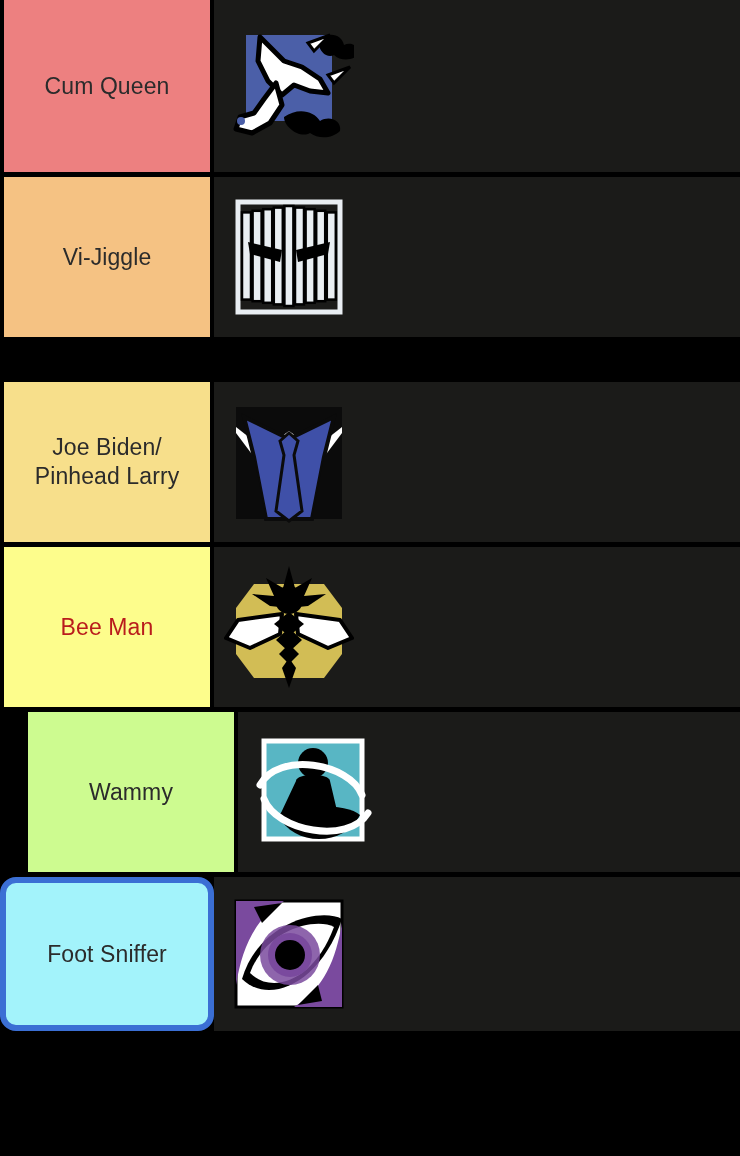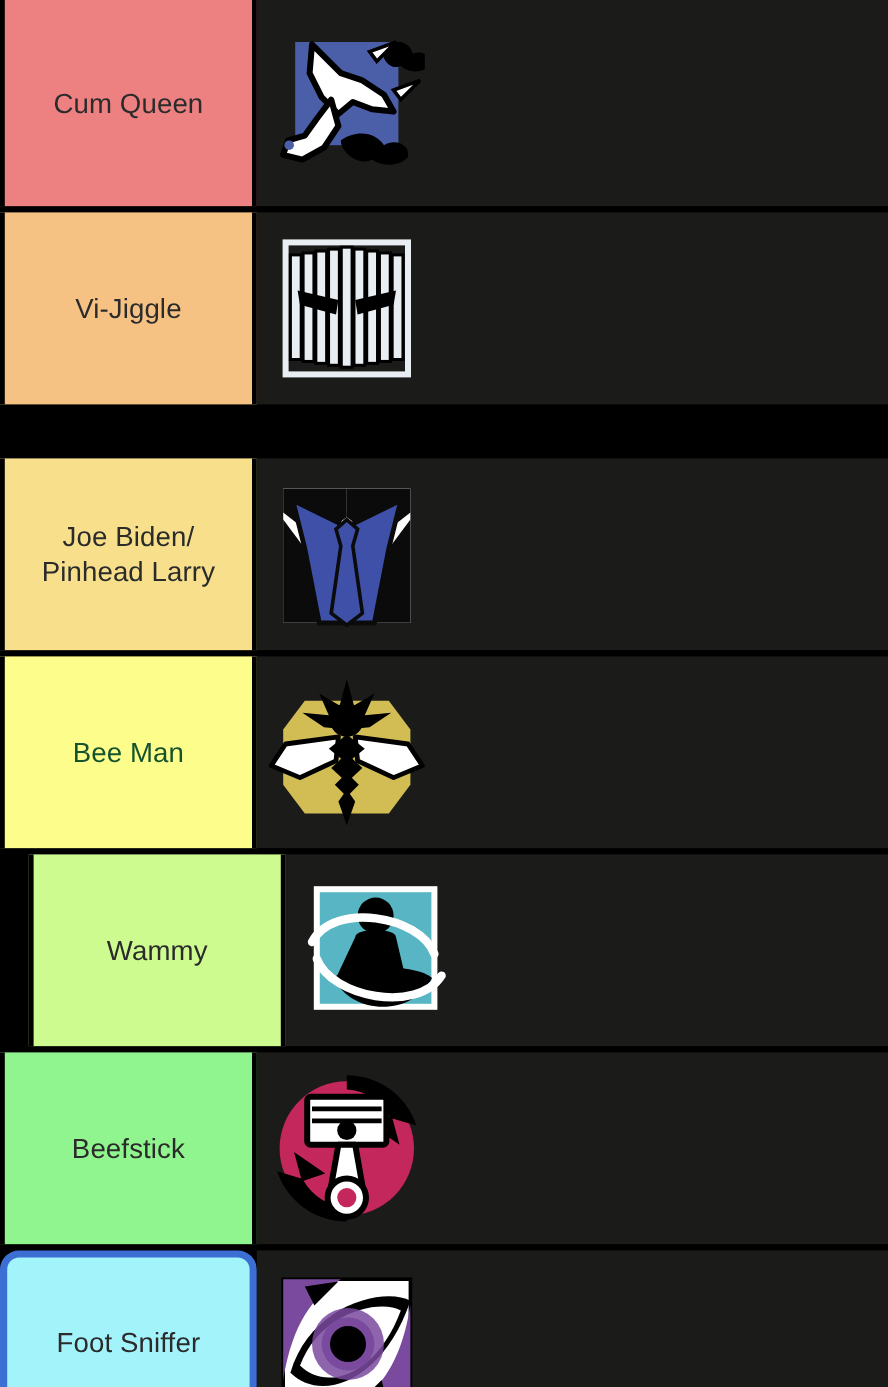--- a/index.html
+++ b/index.html
@@ -143,21 +143,21 @@
       <path d="M20 20 L65 42 L65 122 L42 122 L30 60 Z" fill="#3f50a8" stroke="#0b0b0b" stroke-width="4"></path>
       <path d="M110 20 L65 42 L65 122 L88 122 L100 60 Z" fill="#3f50a8" stroke="#0b0b0b" stroke-width="4"></path>
       <path d="M12 36 L30 60 L42 122 L12 122 Z" fill="#0b0b0b"></path>
       <path d="M118 36 L100 60 L88 122 L118 122 Z" fill="#0b0b0b"></path>
       <path d="M56 44 L65 36 L74 44 L70 58 L78 114 L65 124 L52 114 L60 58 Z" fill="#3f50a8" stroke="#0b0b0b" stroke-width="3"></path>
           </svg>
         </div>
       </div>
     </div>
     <div class="tier-row" style="height: 165px;">
-      <div class="tier-label" style="background: rgb(253, 253, 140); color: #14532d; text-align: right;">Bee Man</div>
+      <div class="tier-label" style="background: rgb(253, 253, 140); color: #b91c1c; text-align: right;">Bee Man</div>
       <div class="tier-drop" style="background: rgb(27, 27, 25);">
         <div class="tier-item">
           <svg viewBox="0 0 130 130" width="130" height="130" xmlns="http://www.w3.org/2000/svg">
       <path d="M30 22 H100 L118 46 V92 L100 116 H30 L12 92 V46 Z" fill="#d2bd55"></path>
       <path d="M65 4 L71 26 L88 16 L80 34 L102 32 L84 44 L65 46 L46 44 L28 32 L50 34 L42 16 L59 26 Z" fill="#000000"></path>
       <circle cx="65" cy="38" r="14" fill="#000000"></circle>
       <g fill="#ffffff" stroke="#000000" stroke-width="4" stroke-linejoin="round">
         <path d="M58 52 L14 58 L2 76 L26 86 L56 72 Z"></path>
         <path d="M72 52 L116 58 L128 76 L104 86 L74 72 Z"></path>
       </g>
@@ -179,43 +179,20 @@
       <rect x="16" y="14" width="98" height="98" fill="#58b6c4" stroke="#ffffff" stroke-width="5"></rect>
       <g fill="#000000">
         <circle cx="65" cy="36" r="15"></circle>
         <path d="M48 54 c0 -8 34 -8 34 0 l8 34 -16 8 -26 0 -16 -8 Z"></path>
         <path d="M30 88 c12 -12 70 -12 82 0 c-8 16 -24 24 -41 24 c-17 0 -33 -8 -41 -24z"></path>
       </g>
       <g fill="none" stroke="#ffffff" stroke-width="7" stroke-linecap="round">
         <path d="M16 72 C28 104 100 118 120 86"></path>
         <path d="M114 68 C102 36 30 24 12 58"></path>
       </g>
-          </svg>
-        </div>
-      </div>
-    </div>
-    <div class="tier-row" style="height: 165px;">
-      <div class="tier-label" style="background: rgb(144, 245, 142); color: rgb(43, 43, 43);">Beefstick</div>
-      <div class="tier-drop" style="background: rgb(27, 27, 25);">
-        <div class="tier-item">
-          <svg viewBox="0 0 130 130" width="130" height="130" xmlns="http://www.w3.org/2000/svg">
-      <circle cx="65" cy="65" r="56" fill="#c4275c"></circle>
-      <path d="M65 4 a61 61 0 0 1 58 42 l-20 -6 6 22 -26 -18 18 -6 a44 44 0 0 0 -36 -22z" fill="#000000"></path>
-      <path d="M65 126 a61 61 0 0 1 -58 -42 l20 6 -6 -22 26 18 -18 6 a44 44 0 0 0 36 22z" fill="#000000"></path>
-      <g fill="#ffffff" stroke="#000000" stroke-width="5" stroke-linejoin="round">
-        <rect x="32" y="22" width="66" height="40" rx="3"></rect>
-        <path d="M58 62 L72 62 L78 96 L52 96 Z"></path>
-        <circle cx="65" cy="106" r="16"></circle>
-      </g>
-      <g stroke="#000000" stroke-width="4">
-        <line x1="36" y1="32" x2="94" y2="32"></line>
-        <line x1="36" y1="42" x2="94" y2="42"></line>
-      </g>
-      <circle cx="65" cy="50" r="8" fill="#000000"></circle>
-      <circle cx="65" cy="106" r="8" fill="#c4275c"></circle>
           </svg>
         </div>
       </div>
     </div>
     <div class="tier-row" style="height: 159px;">
       <div class="tier-label selected" style="background: rgb(163, 243, 251); color: rgb(43, 43, 43); border-color: rgb(59, 111, 212);">Foot Sniffer</div>
       <div class="tier-drop" style="background: rgb(27, 27, 25);">
         <div class="tier-item">
           <svg viewBox="0 0 130 130" width="130" height="130" xmlns="http://www.w3.org/2000/svg">
       <rect x="12" y="12" width="106" height="106" fill="#ffffff" stroke="#000000" stroke-width="3"></rect>

